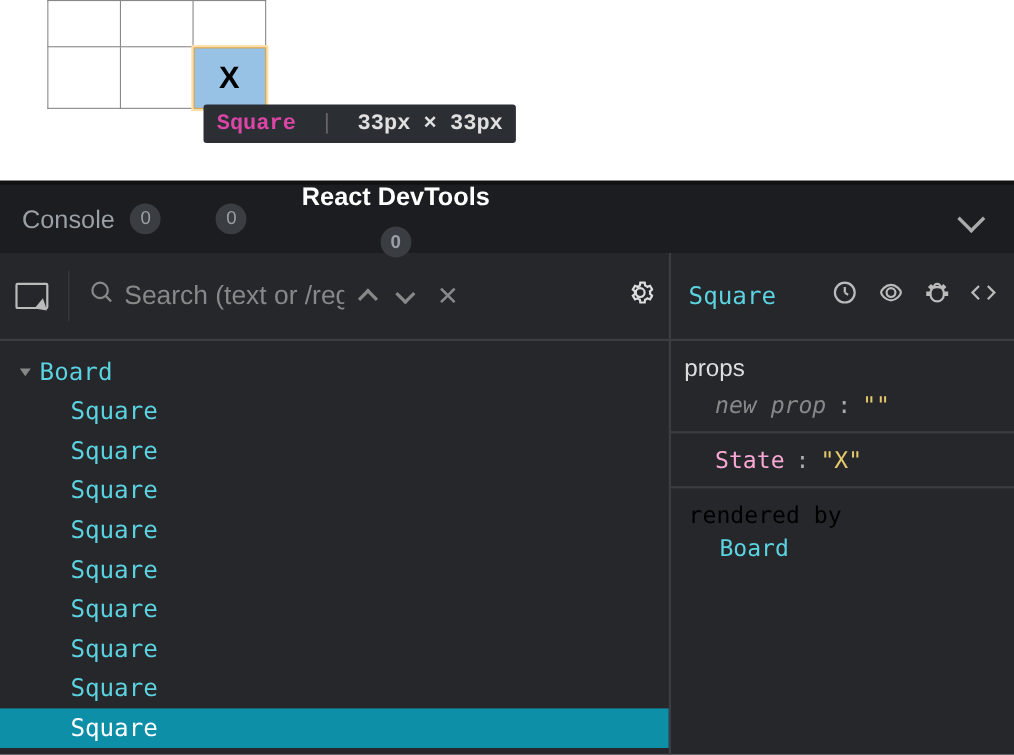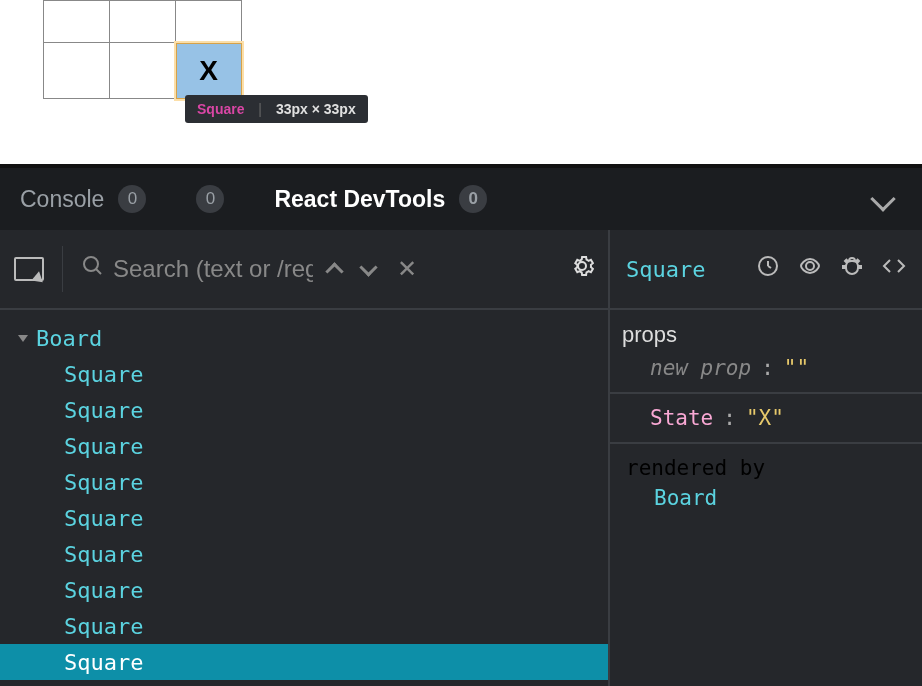--- a/index.html
+++ b/index.html
@@ -40,22 +40,22 @@
     outline: 2px solid #fcdfa9;
   }
   .inspect-tooltip {
     position: absolute;
     left: 185px;
     top: 95px;
     background: #2b2e33;
     color: #fff;
     padding: 6px 12px;
     border-radius: 3px;
-    font-family: Liberation Sans, sans-serif;
-    font-size: 14px;
+    font-family: Liberation Mono, monospace;
+    font-size: 20px;
     white-space: nowrap;
   }
   .inspect-tooltip .comp-name { color: #d946a5; font-weight: 600; }
   .inspect-tooltip .sep { color: #666; padding: 0 10px; }
   .inspect-tooltip .dims { color: #e0e0e0; font-weight: 600; }
 
   
   .devtools {
     background: #25272b;
     height: 585px;
@@ -75,21 +75,21 @@
   }
   .tab {
     display: flex;
     align-items: center;
     gap: 14px;
     color: #9aa0a6;
     font-size: 23px;
     cursor: pointer;
     font-weight: 500;
   }
-  .tab.active { color: #fff; font-weight: 600; }
+  .tab.active { color: #fff; font-weight: 600; flex-direction: column; }
   .tab .badge {
     display: inline-flex;
     align-items: center;
     justify-content: center;
     min-width: 28px;
     height: 28px;
     padding: 0 8px;
     border-radius: 14px;
     background: #3a3d42;
     color: #9aa0a6;

